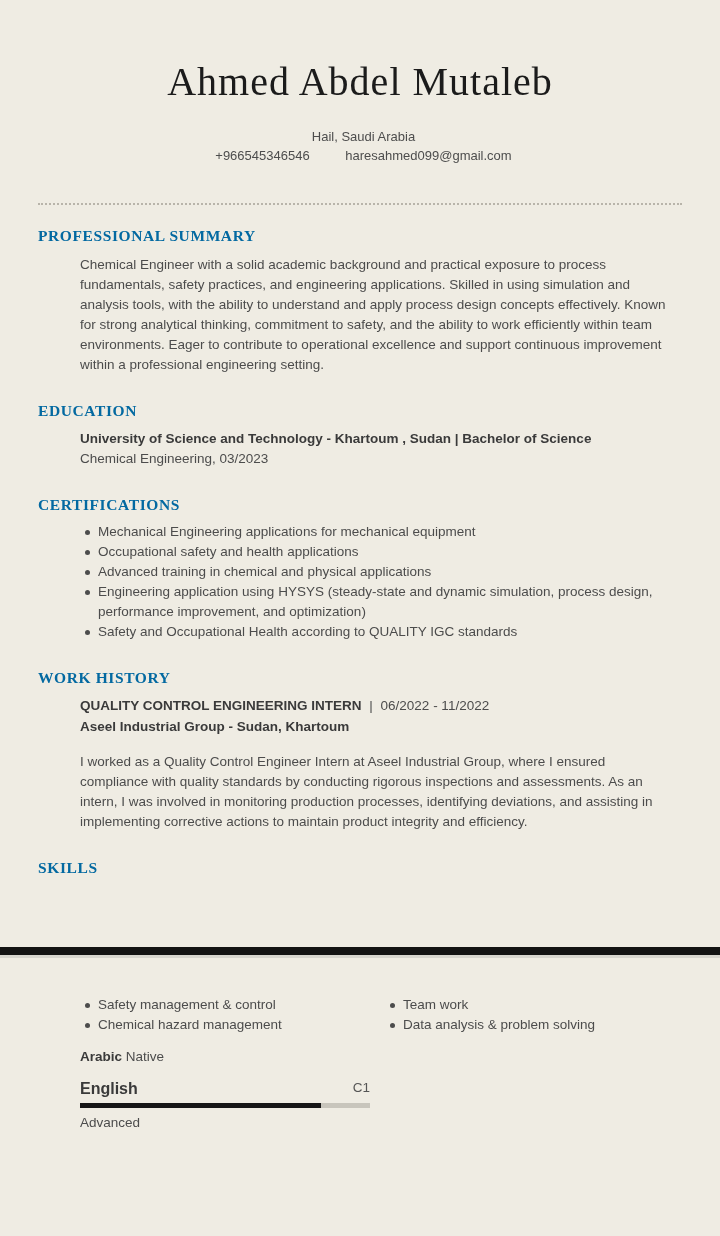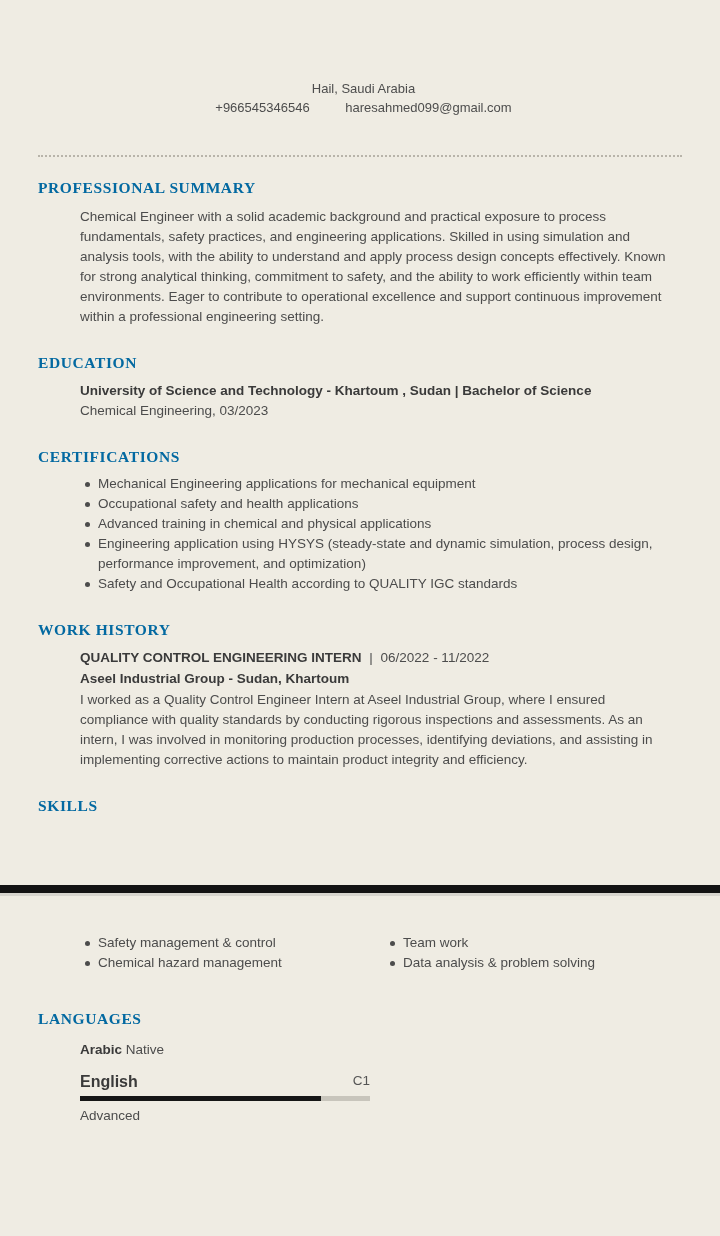--- a/index.html
+++ b/index.html
@@ -52,21 +52,21 @@
     background:#4c4c4c; margin:8px 8px 0 0;
   }
   .bullet-text { flex:1 1 auto; }
 
   .work-block { margin:9px 48px 0 80px; }
   .job-title-line { font-size:13.5px; line-height:20px; color:#3a3a3a; }
   .job-title { font-weight:700; }
   .job-sep { color:#4c4c4c; font-weight:400; margin:0 4px; }
   .job-dates { font-weight:400; color:#4c4c4c; }
   .company-line { font-weight:700; color:#3a3a3a; font-size:13.5px; line-height:21px; }
-  .work-desc { margin-top:1px; font-size:13.5px; line-height:20px; color:#4c4c4c; }
+  .work-desc { margin-top:15px; font-size:13.5px; line-height:20px; color:#4c4c4c; }
 
   
   .page-break { margin-top:70px; }
   .page-break .black-bar { height:8px; background:#131313; }
   .page-break .gray-line { height:3px; background:#d7d5ce; }
 
   
   .skills-cols { display:flex; margin:37px 48px 0 85px; }
   .skills-col { width:305px; }
   .skills-col + .skills-col { width:auto; }
@@ -81,20 +81,21 @@
   .lang-bar { margin-top:5px; width:290px; height:5px; background:#c8c5bc; position:relative; }
   .lang-bar-fill { position:absolute; left:0; top:0; bottom:0; background:#161616; }
   .lang-level { margin-top:7px; font-size:13.5px; color:#4c4c4c; }
 </style>
 </head>
 <body>
 
 <div class="page">
 
   <div class="header">
+    <div class="name">Ahmed Abdel Mutaleb</div>
     <div class="contact">
       <div>Hail, Saudi Arabia</div>
       <div class="contact-row2">
         <span>+966545346546</span>
         <span>haresahmed099@gmail.com</span>
       </div>
     </div>
   </div>
 
   <div class="dotted-divider"></div>
@@ -166,21 +167,20 @@
         <span class="dot"></span>
         <span class="bullet-text">Team work</span>
       </div>
       <div class="bullet-row">
         <span class="dot"></span>
         <span class="bullet-text">Data analysis &amp; problem solving</span>
       </div>
     </div>
   </div>
 
-  <div class="section-title" style="margin-top:36px;">LANGUAGES</div>
   <div class="lang-block">
     <div class="lang-simple">
       <span class="lang-name">Arabic</span>
       <span>Native</span>
     </div>
     <div class="lang-adv">
       <div class="lang-adv-top">
         <span class="lang-name">English</span>
         <span class="lang-code">C1</span>
       </div>

